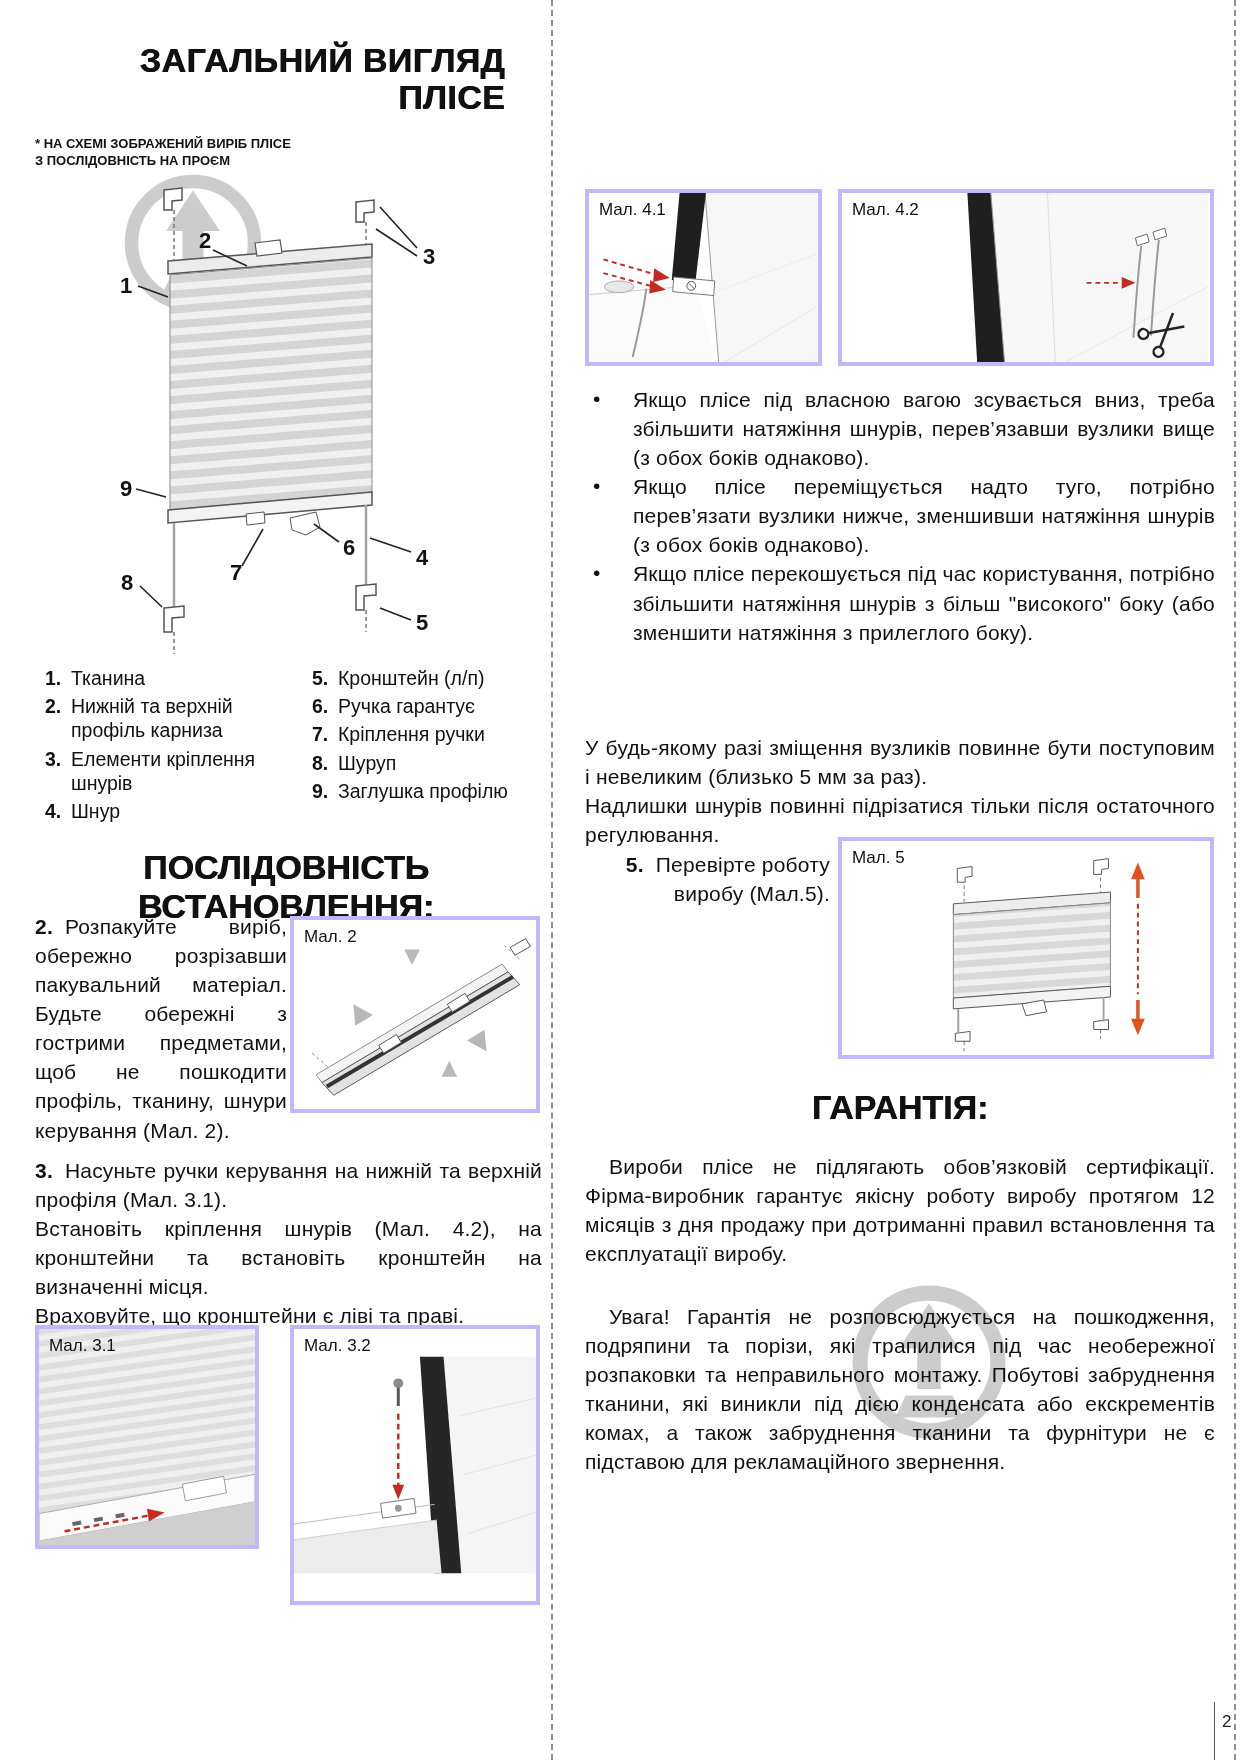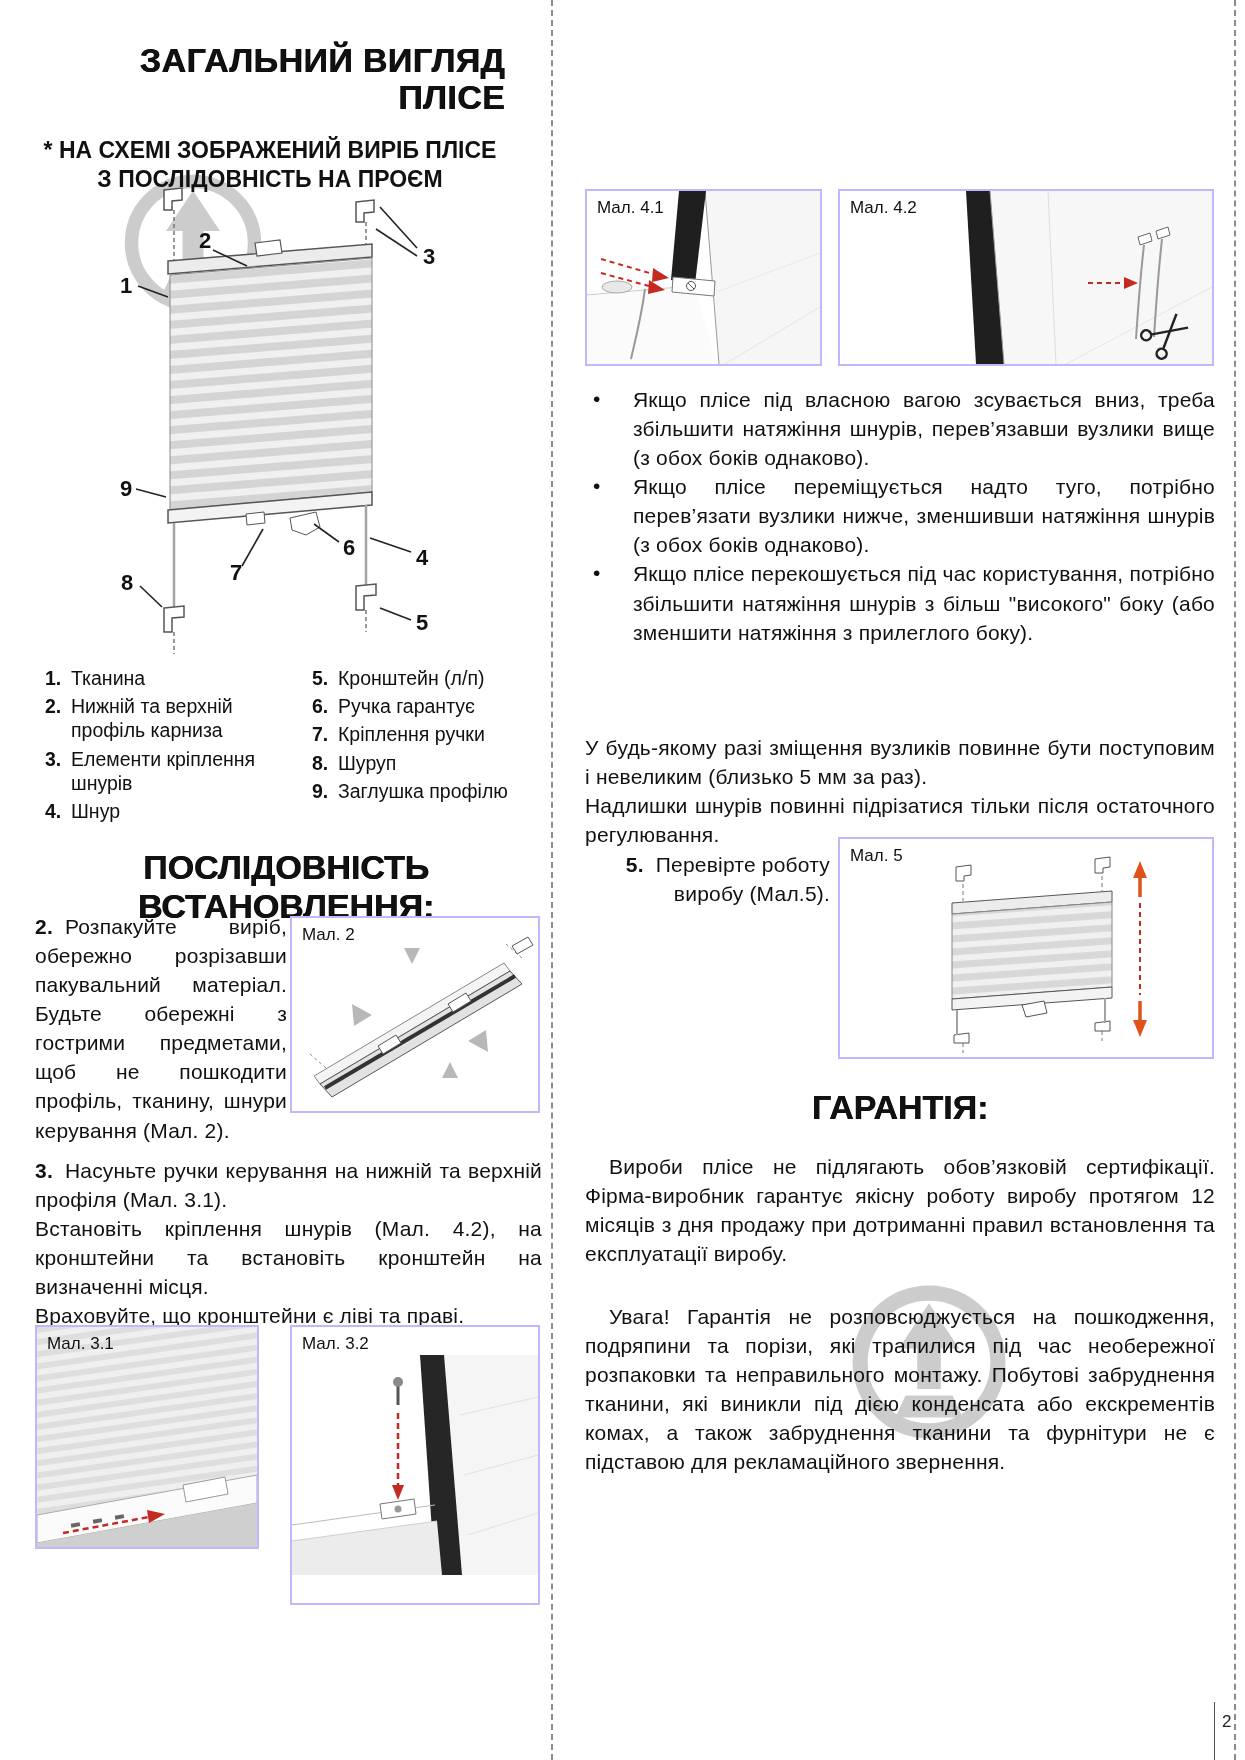--- a/index.html
+++ b/index.html
@@ -3,30 +3,30 @@
 <meta charset="utf-8">
 <style>
   * { margin:0; padding:0; box-sizing:border-box; }
   html,body { background:#ffffff; }
   .page { position:relative; width:1245px; height:1760px; background:#fff;
           font-family:"Liberation Sans", sans-serif; color:#111; overflow:hidden; }
   .abs { position:absolute; }
   .divider { position:absolute; top:0; bottom:0; border-left:2px dashed #8c8c8c; }
   .main-title { text-align:right; font-size:34px; font-weight:bold; line-height:1.08;
                 letter-spacing:0.4px; text-shadow:0.7px 0 0 #000; }
-  .subtitle { text-align:center; font-size:23px; font-weight:bold; line-height:1.28; }
+  .subtitle { text-align:left; font-size:13px; font-weight:bold; line-height:1.28; }
   .section-title { text-align:center; font-size:34px; font-weight:bold; text-shadow:0.6px 0 0 #000; }
   .body-text { font-size:21px; line-height:1.385; text-align:justify; letter-spacing:0.2px; }
   .body-text p { margin:0; }
   .step-num { font-weight:bold; margin-right:12px; }
   .force-just { text-align-last:justify; }
   .legend { font-size:19.5px; line-height:1.24; }
   .leg-item { display:flex; margin-bottom:4px; }
   .leg-num { font-weight:bold; flex:0 0 26px; }
-  .fig { position:absolute; border:2px solid #c4b5fd; background:#fff; overflow:hidden; }
+  .fig { position:absolute; border:4px solid #c4b5fd; background:#fff; overflow:hidden; }
   .fig svg { display:block; width:100%; height:100%; }
   .fig-label { position:absolute; top:7px; left:10px; font-size:17px; z-index:2; }
   .bullet { position:relative; padding-left:48px; }
   .bullet .dot { position:absolute; left:8px; top:-1px; }
   .wm { position:absolute; opacity:0.5; pointer-events:none; }
   .page-num { position:absolute; font-size:17px; color:#222; }
   .vline { position:absolute; width:1px; background:#555; }
 </style>
 </head>
 <body>

